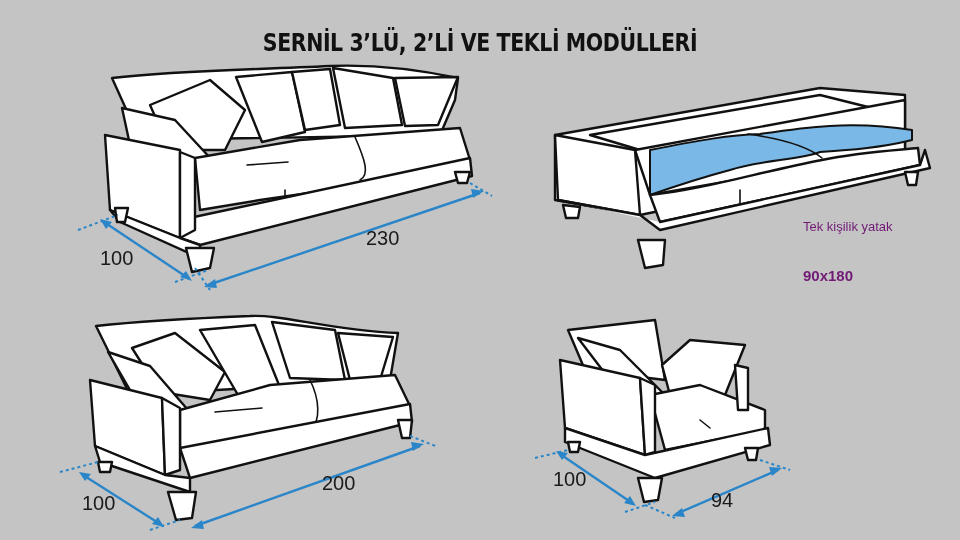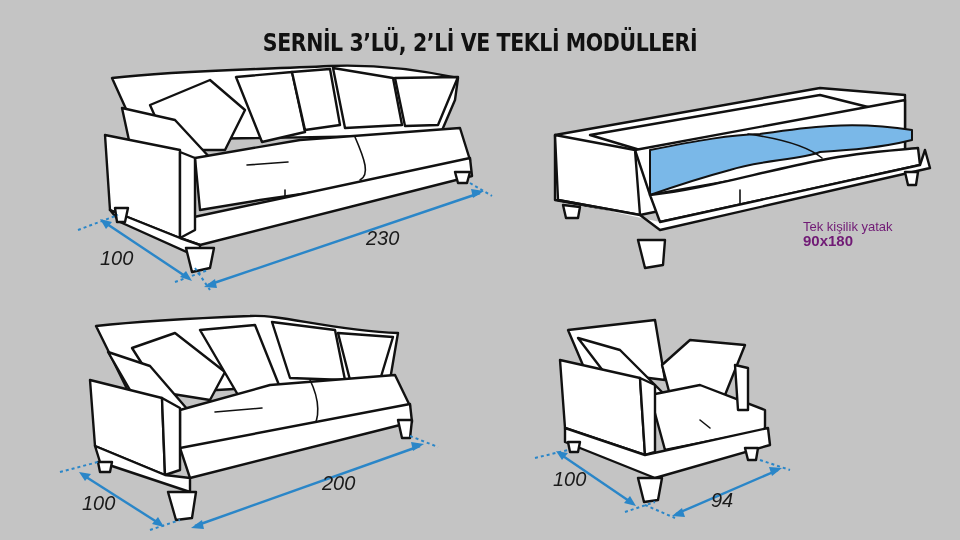--- a/index.html
+++ b/index.html
@@ -1,21 +1,21 @@
 <!DOCTYPE html>
 <html><head>
 <meta charset="utf-8">
 <style>
   html, body { margin:0; padding:0; }
   body { width:960px; height:540px; background:#c4c4c4; position:relative; overflow:hidden; font-family:"Liberation Sans", sans-serif; }
   .title { position:absolute; left:0; width:960px; top:28px; text-align:center; font-family:"DejaVu Sans", sans-serif; font-weight:bold; font-size:25px; letter-spacing:-0.5px; color:#111; transform:scaleX(0.82); transform-origin:center; }
   svg.canvas { position:absolute; left:0; top:0; }
-  .dim-label { position:absolute; font-family:"Liberation Sans", sans-serif; font-size:20px; color:#1a1a1a;font-style:italic; }
+  .dim-label { position:absolute; font-family:"Liberation Sans", sans-serif; font-size:20px; color:#1a1a1a; }
   .bed-label { position:absolute; left:803px; top:220px; font-size:13px; color:#701a75; line-height:14px; }
-  .bed-label .size { font-weight:bold; font-size:15px; display:block; }
+  .bed-label .size { font-weight:bold; font-size:15px; display:block;margin-top:35px; }
   .ln { fill:#fff; stroke:#111; stroke-width:2.4; stroke-linejoin:round; stroke-linecap:round; }
   .ln-thin { fill:none; stroke:#111; stroke-width:1.6; stroke-linecap:round; }
   .blue { fill:#7ab8e8; stroke:#111; stroke-width:2; stroke-linejoin:round; }
   .dim { stroke:#2a86c8; stroke-width:2.4; fill:none; }
   .dot { stroke:#2a86c8; stroke-width:2; stroke-dasharray:3 3; fill:none; }
   .arrow { fill:#2a86c8; }
 </style>
 </head>
 <body>
 

